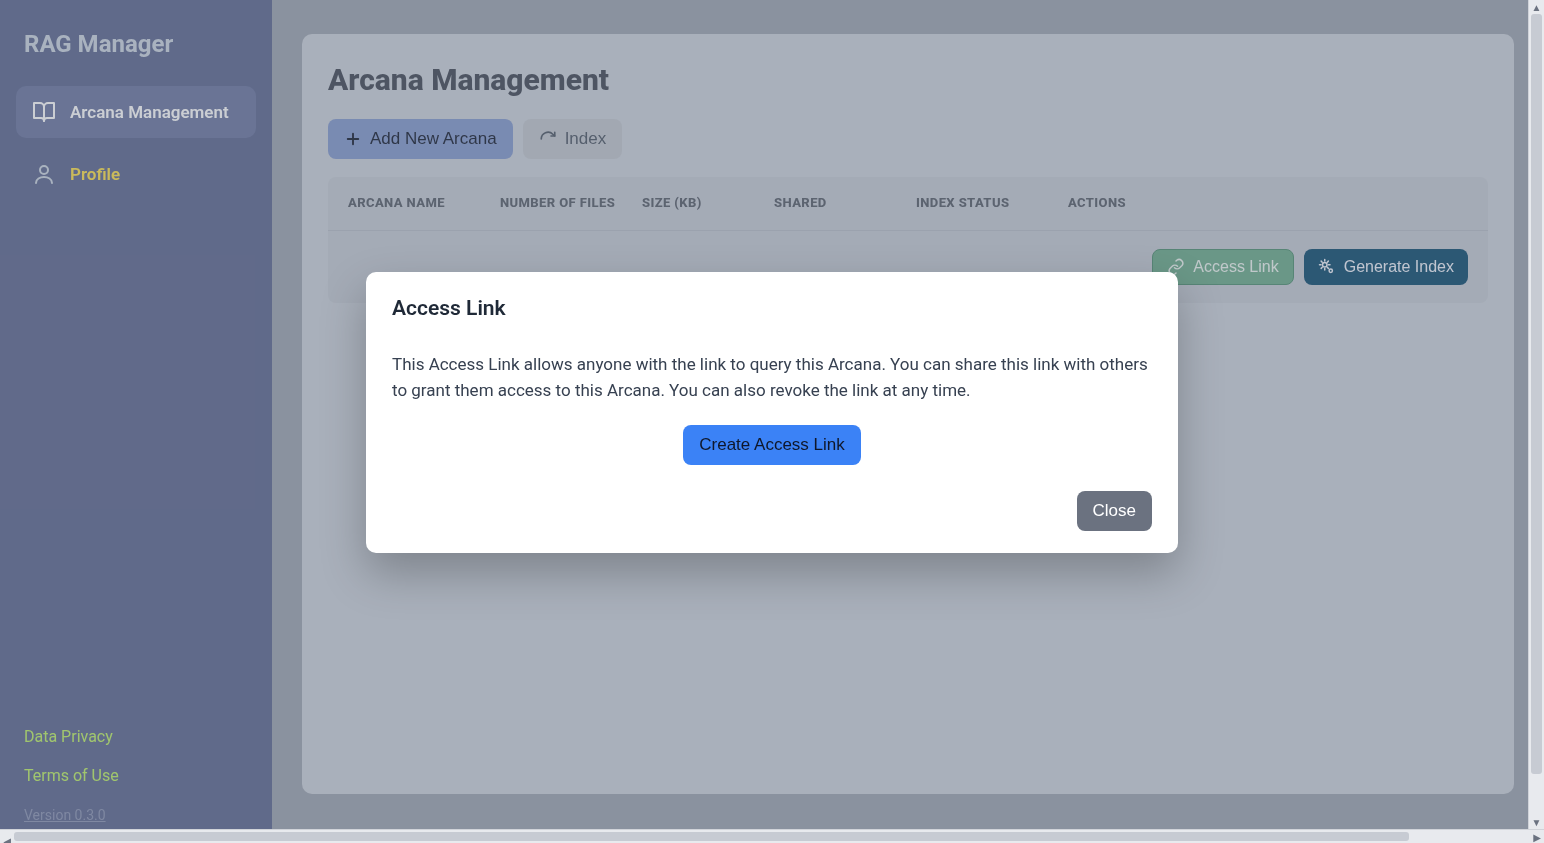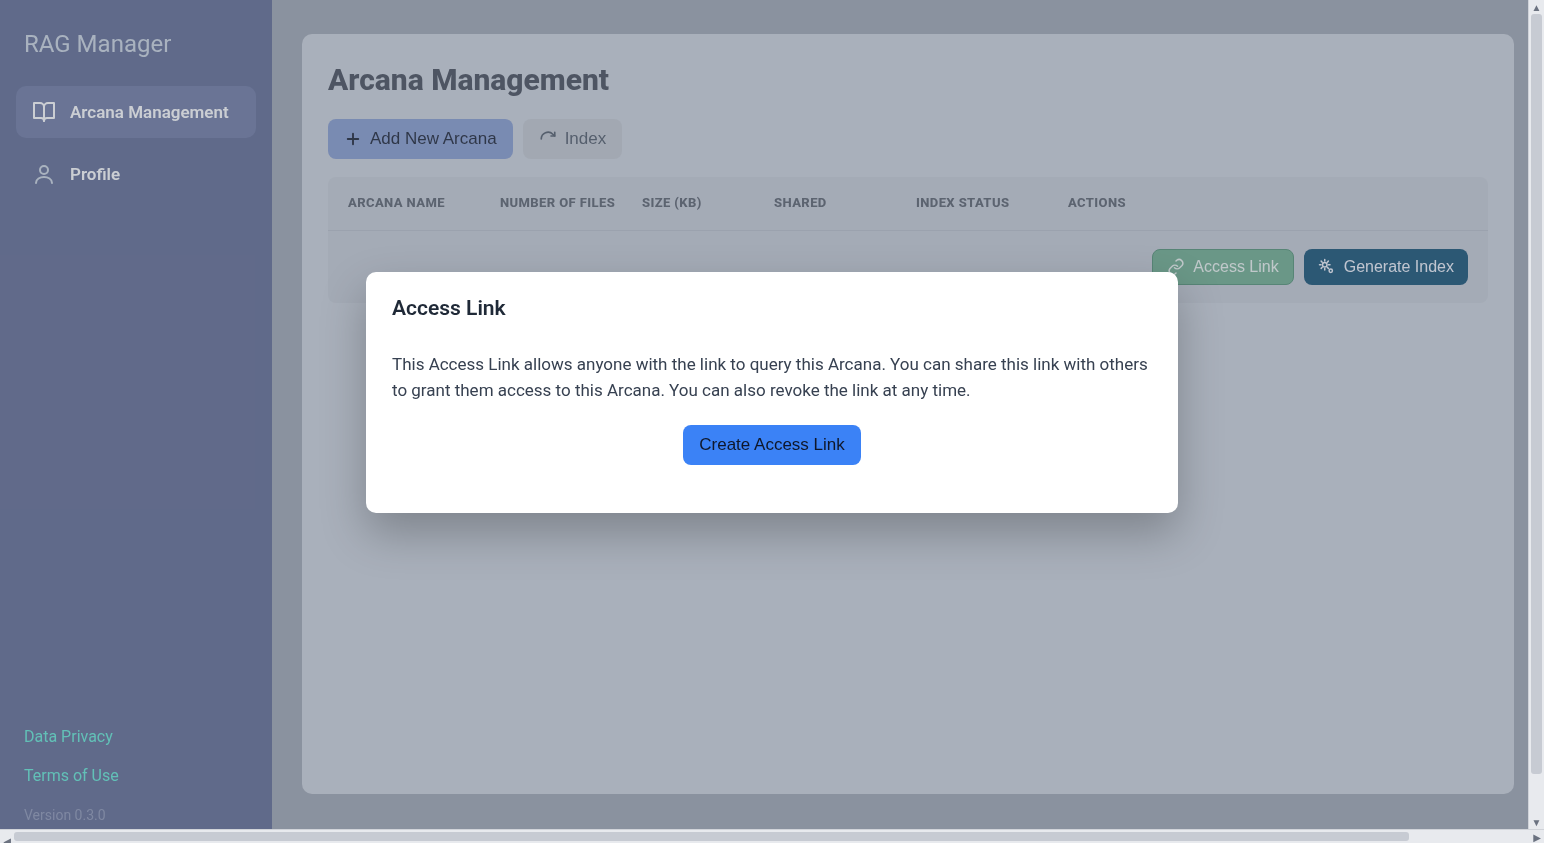--- a/index.html
+++ b/index.html
@@ -12,56 +12,57 @@
   .sidebar {
     width: 272px;
     background: #5b668f;
     color: #e5e7eb;
     display: flex;
     flex-direction: column;
     padding: 24px 16px 16px 16px;
   }
   .sidebar .app-title {
     font-size: 24px;
-    font-weight: 400;
+    font-weight: 700;
     color: #cbd5e1;
     margin: 6px 8px 28px 8px;
   }
   .nav-item {
     display: flex;
     align-items: center;
     gap: 14px;
     padding: 14px 16px;
     border-radius: 10px;
-    color: #ffffff;
+    color: #fde047;
     font-size: 17px;
     font-weight: 600;
     cursor: pointer;
   }
   .nav-item .nav-icon { flex: 0 0 24px; width: 24px; height: 24px; color: #cbd5e1; }
   .nav-item .nav-label { line-height: 1.35; }
   .nav-item.active {
     background: #6a75a0;
     color: #ffffff;
   }
   .nav-item.active .nav-icon { color: #ffffff; }
   .nav-item + .nav-item { margin-top: 10px; }
 
   .sidebar-bottom { margin-top: auto; padding: 8px 8px 4px 8px; }
   .sidebar-bottom .link {
     display: block;
-    color: #5eead4;
+    color: #bef264;
     font-size: 16px;
     padding: 10px 0;
     cursor: pointer;
   }
   .sidebar-bottom .version {
     color: #8b94b4;
     font-size: 14px;
     padding-top: 12px;
+    text-decoration: underline;
   }
 
   
   .main {
     flex: 1;
     background: #9ca3af;
     padding: 34px 30px;
     position: relative;
     overflow: hidden;
   }
@@ -258,20 +259,25 @@
 
   <div class="overlay">
     <div class="modal">
       <div class="modal-title">Access Link</div>
       <div class="modal-body">This Access Link allows anyone with the link to query this Arcana. You can share this link with others to grant them access to this Arcana. You can also revoke the link at any time.</div>
       <div class="modal-action-row">
         <button class="btn btn-blue-solid">
           <span>Create Access Link</span>
         </button>
       </div>
+      <div class="modal-footer">
+        <button class="btn btn-grey">
+          <span>Close</span>
+        </button>
+      </div>
     </div>
   </div>
 
   <div class="v-scroll">
     <div class="v-arrow">▲</div>
     <div class="v-thumb"></div>
     <div class="v-arrow" style="position:absolute;bottom:0;left:0;right:0;">▼</div>
   </div>
   <div class="h-scroll">
     <span class="h-arrow">◀</span>

